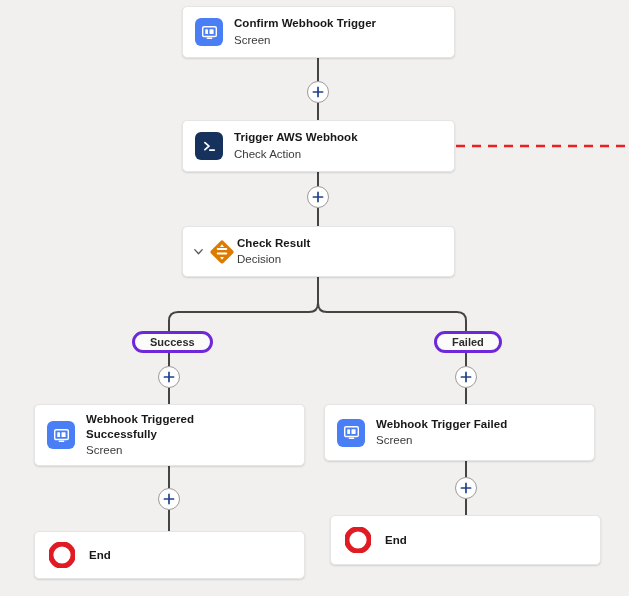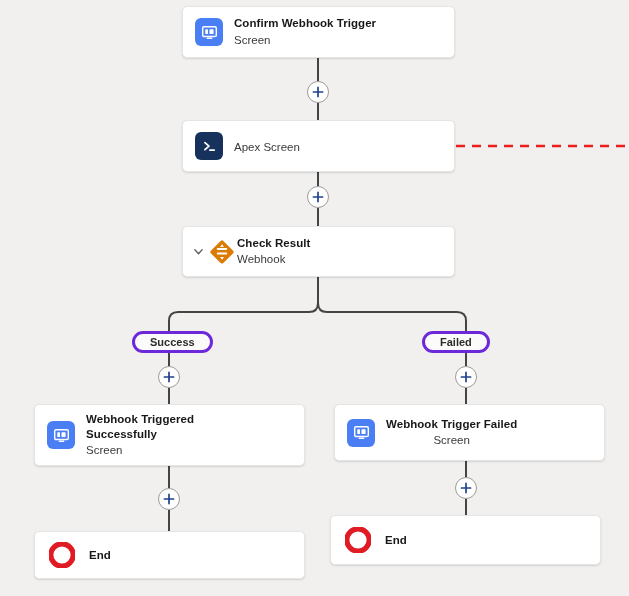--- a/index.html
+++ b/index.html
@@ -201,21 +201,22 @@
 
   <div class="node" style="left:182px; top:120px; width:273px; height:52px;">
     <div class="node-body">
       <span class="icon icon-apex">
         <svg width="17" height="17" viewBox="0 0 20 20" aria-hidden="true">
           <path d="M4.6 5.4 L9.4 9.6 L4.6 13.8" fill="none" stroke="#ffffff" stroke-width="2" stroke-linecap="round" stroke-linejoin="round"></path>
           <path d="M10.4 14.2 L15.6 14.2" stroke="#ffffff" stroke-width="2" stroke-linecap="round"></path>
         </svg>
       </span>
       <span class="node-text">
-        <span class="node-sub">Apex Screen</span>
+        <span class="node-title">Trigger AWS Webhook</span>
+        <span class="node-sub">Check Action</span>
       </span>
     </div>
   </div>
 
   <div class="plus-btn" style="left:307px; top:186px;">
     <svg width="12" height="12" viewBox="0 0 12 12" aria-hidden="true">
       <path d="M6 1.4 L6 10.6 M1.4 6 L10.6 6" stroke="#20418f" stroke-width="1.7" stroke-linecap="round"></path>
     </svg>
   </div>
 
@@ -230,29 +231,29 @@
         <svg width="30" height="30" viewBox="0 0 32 32" aria-hidden="true">
           <rect x="6.6" y="6.6" width="18.8" height="18.8" rx="2.4" transform="rotate(45 16 16)" fill="#dd7a01"></rect>
           <rect x="10.4" y="11.6" width="11.2" height="2.2" rx="1.1" fill="#ffffff"></rect>
           <rect x="10.4" y="16.4" width="11.2" height="2.2" rx="1.1" fill="#ffffff"></rect>
           <path d="M16 7.6 L18.1 10.6 L13.9 10.6 Z" fill="#ffffff"></path>
           <path d="M16 24.2 L13.9 21.2 L18.1 21.2 Z" fill="#ffffff"></path>
         </svg>
       </span>
       <span class="node-text">
         <span class="node-title">Check Result</span>
-        <span class="node-sub">Webhook</span>
+        <span class="node-sub">Decision</span>
       </span>
     </div>
   </div>
 
   <div class="branch-label" style="left:132px; top:331px;">
     <span>Success</span>
   </div>
-  <div class="branch-label" style="left:422px; top:331px;">
+  <div class="branch-label" style="left:434px; top:331px;">
     <span>Failed</span>
   </div>
 
   <div class="plus-btn" style="left:158px; top:366px;">
     <svg width="12" height="12" viewBox="0 0 12 12" aria-hidden="true">
       <path d="M6 1.4 L6 10.6 M1.4 6 L10.6 6" stroke="#20418f" stroke-width="1.7" stroke-linecap="round"></path>
     </svg>
   </div>
   <div class="plus-btn" style="left:455px; top:366px;">
     <svg width="12" height="12" viewBox="0 0 12 12" aria-hidden="true">
@@ -270,21 +271,21 @@
           <rect x="6.6" y="16" width="6.8" height="1.7" rx="0.85" fill="#ffffff"></rect>
         </svg>
       </span>
       <span class="node-text">
         <span class="node-title" style="max-width:150px;">Webhook Triggered Successfully</span>
         <span class="node-sub">Screen</span>
       </span>
     </div>
   </div>
 
-  <div class="node" style="left:334px; top:404px; width:271px; height:57px;text-align:center;">
+  <div class="node" style="left:324px; top:404px; width:271px; height:57px;">
     <div class="node-body">
       <span class="icon icon-screen">
         <svg width="17" height="17" viewBox="0 0 20 20" aria-hidden="true">
           <rect x="2" y="3.2" width="16" height="11.6" rx="1.6" fill="none" stroke="#ffffff" stroke-width="1.7"></rect>
           <rect x="5" y="6.2" width="3.2" height="5.6" rx="0.7" fill="#ffffff"></rect>
           <rect x="10" y="6.2" width="4.8" height="5.6" rx="0.7" fill="#ffffff"></rect>
           <rect x="6.6" y="16" width="6.8" height="1.7" rx="0.85" fill="#ffffff"></rect>
         </svg>
       </span>
       <span class="node-text">

